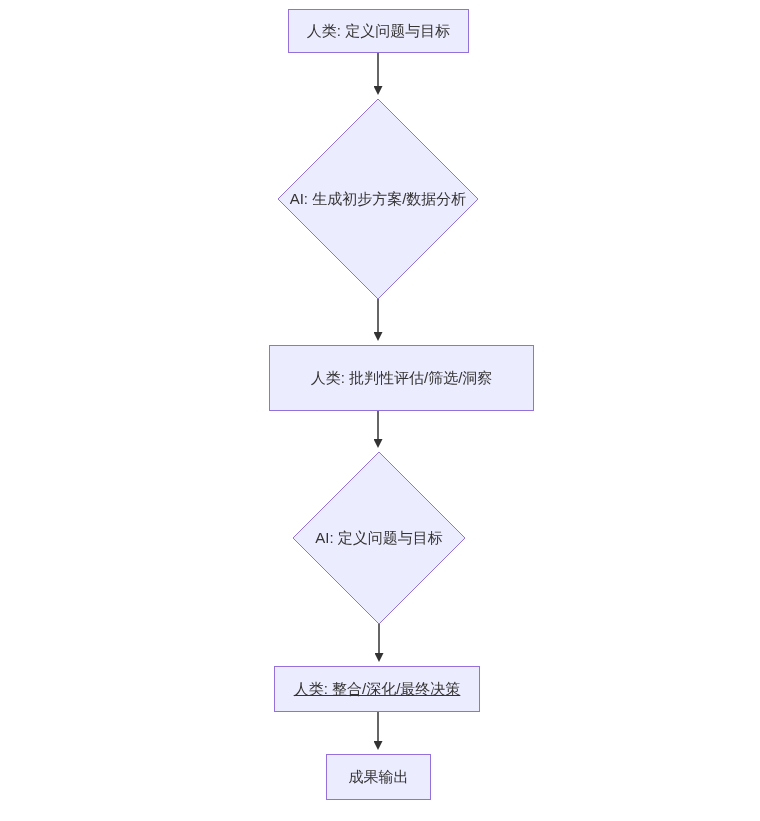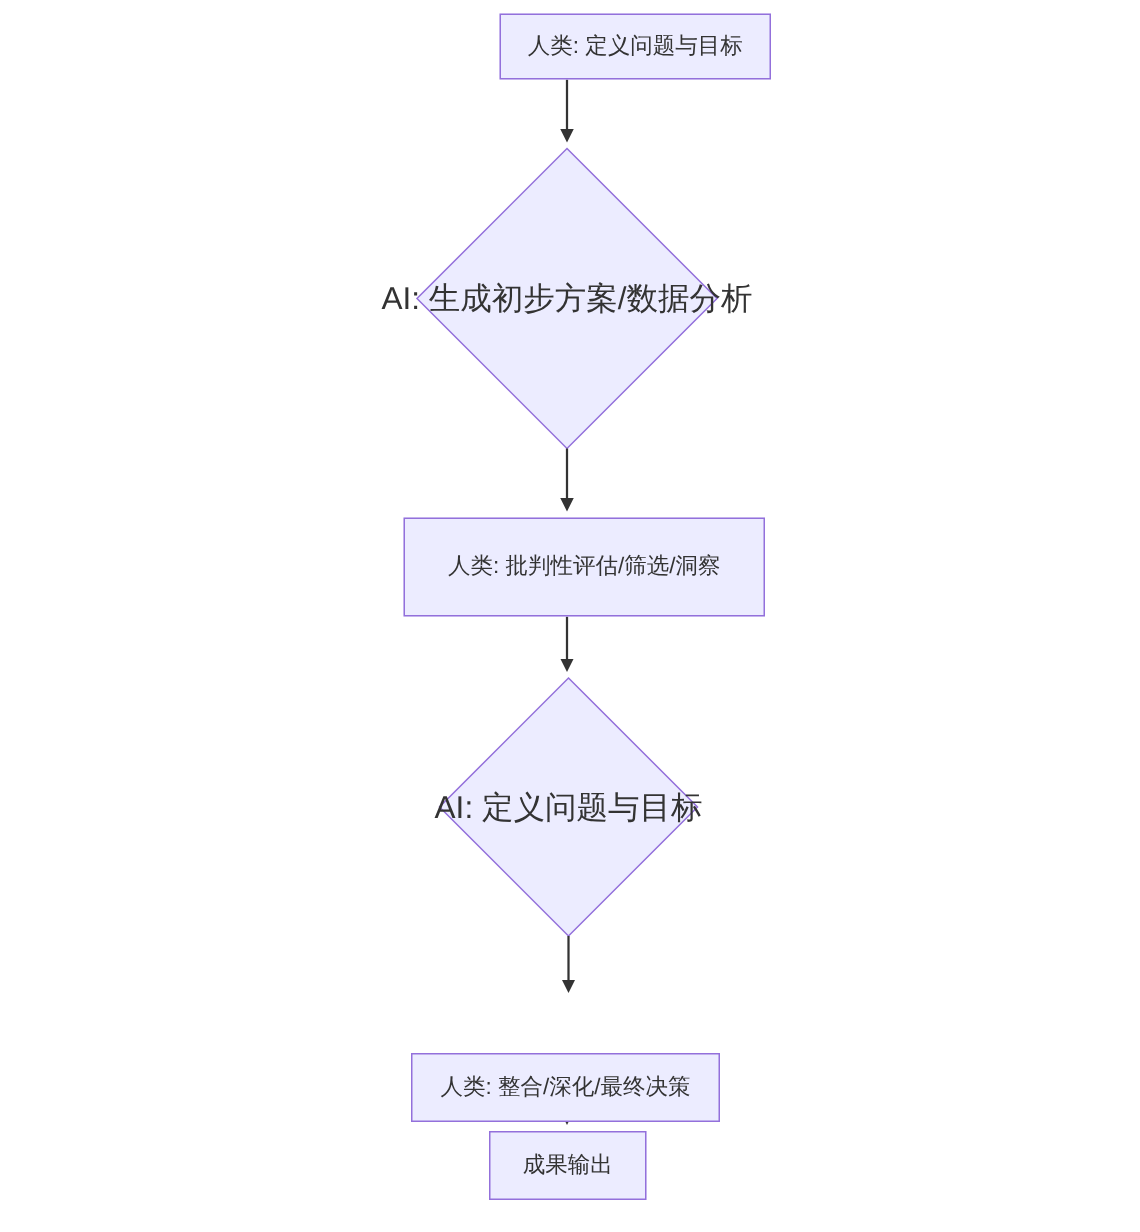--- a/index.html
+++ b/index.html
@@ -24,29 +24,29 @@
     position: absolute;
     display: flex; align-items: center; justify-content: center;
     background: #ECECFF;
     border: 1px solid #9370DB;
     color: #333333;
     font-size: 15px;
     line-height: 22px;
     text-align: center;
     z-index: 2;
   }
-  .node-a { left: 288px; top: 9px;  width: 181px; height: 44px; margin-left: 45px; }
-  .node-c { left: 269px; top: 345px; width: 241px; height: 66px; }
-  .node-e { left: 274px; top: 702px; width: 206px; height: 46px; }
+  .node-a { left: 288px; top: 9px;  width: 181px; height: 44px; }
+  .node-c { left: 269px; top: 345px; width: 265px; height: 66px; }
+  .node-e { left: 274px; top: 666px; width: 206px; height: 46px; text-decoration: underline; }
   .node-f { left: 326px; top: 754px; width: 105px; height: 46px; align-items: center; }
   .node-c .label-inner { display: inline-block; max-width: 190px; }
   .diamond-label {
     position: absolute;
     color: #333333;
-    font-size: 21px;
+    font-size: 15px;
     text-align: center;
     white-space: nowrap;
     z-index: 2;
     transform: translate(-50%, -50%);
   }
   .diamond-label-b { left: 378px; top: 199px; }
   .diamond-label-d { left: 379px; top: 538px; }
 </style>
 </head>
 <body>

